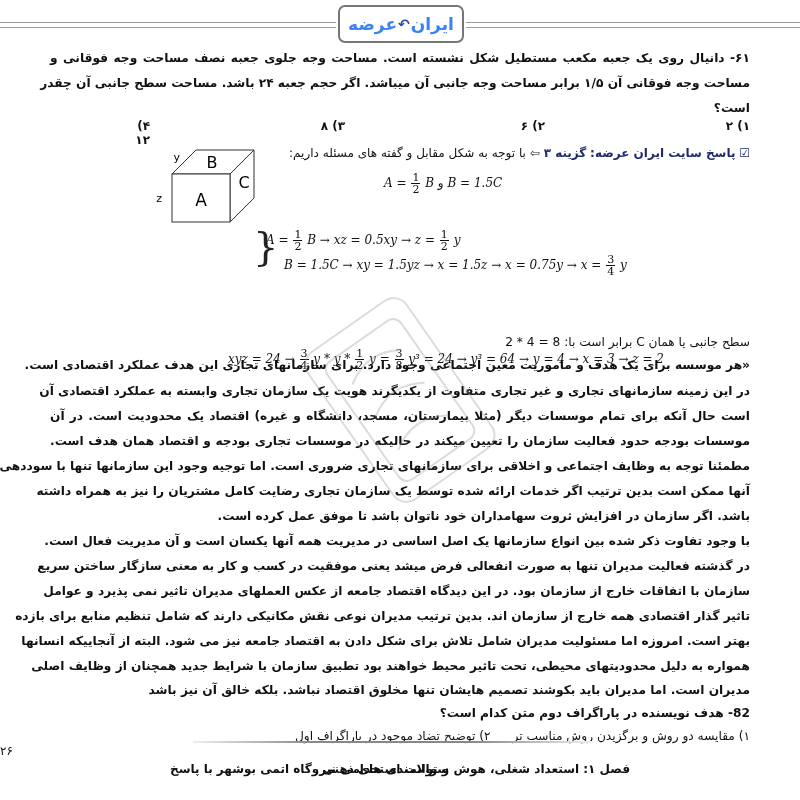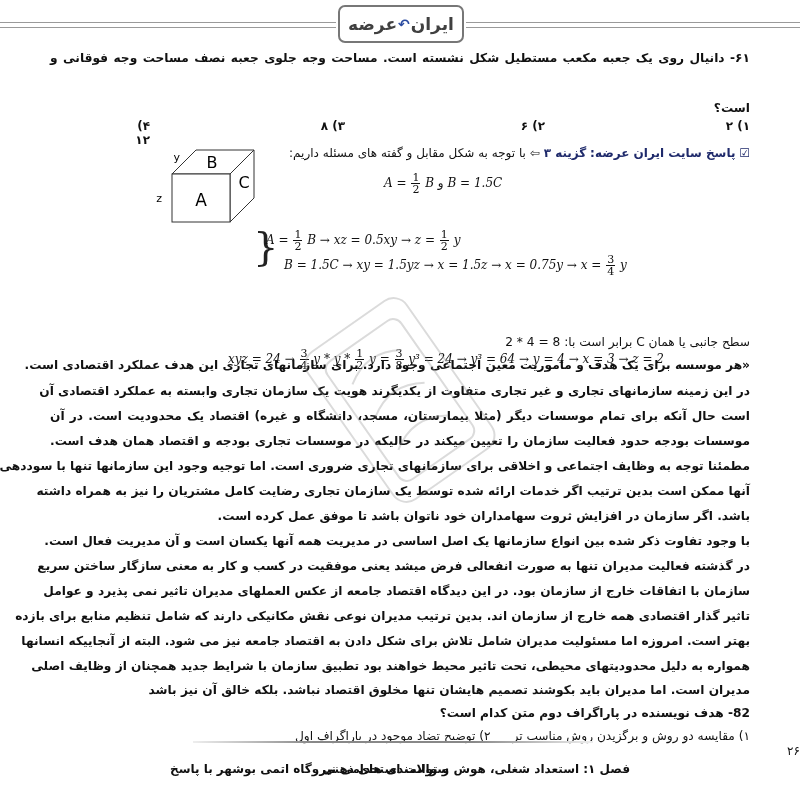--- a/index.html
+++ b/index.html
@@ -18,21 +18,21 @@
     border-top: 1px solid #9a9a9a; border-bottom: 1px solid #9a9a9a;
   }
   .logo-box {
     position: absolute; top: 5px; left: 338px; width: 122px; height: 34px;
     background: #fff; border: 2px solid #777; border-radius: 7px;
     display: flex; align-items: center; justify-content: center;
     box-shadow: 0 0 0 2px #fff;
   }
   .logo-text {
     font-family: "DejaVu Sans", sans-serif; font-weight: bold; font-size: 17px;
-    color: #404040; direction: rtl;
+    color: #3b82f6; direction: rtl;
   }
   .logo-swoosh { color: #2a4aa0; font-weight: bold; font-size: 14px; margin: 0 1px; }
 
   .line {
     position: absolute; right: 50px; left: 50px;
     font-size: 12.2px; font-weight: bold; line-height: 20px; white-space: nowrap;
     text-align: justify; text-align-last: justify;
   }
   .line.normal { font-weight: normal; }
   .line.left-open { text-align-last: right; }
@@ -66,21 +66,21 @@
   .watermark {
     position: absolute; left: 300px; top: 270px; width: 200px; height: 260px;
     opacity: 0.35; pointer-events: none;
   }
 
   .footer-line {
     position: absolute; top: 741px; left: 193px; width: 400px; height: 2px;
     background: linear-gradient(to right, #eee, #888 30%, #888 70%, #eee);
   }
   .page-number {
-    position: absolute; top: 744px; left: 0; right: 0; text-align: right; font-size: 12px; direction: rtl;
+    position: absolute; top: 744px; left: 0; right: 0; text-align: left; font-size: 12px; direction: rtl;
   }
   .footer-right {
     position: absolute; top: 762px; right: 170px; font-size: 12px; font-weight: bold; white-space: nowrap;
   }
   .footer-left {
     position: absolute; top: 762px; left: 170px; font-size: 12px; font-weight: bold; white-space: nowrap; direction: rtl;
   }
 </style>
 </head>
 <body>
@@ -88,20 +88,21 @@
 <div class="page">
 
   <div class="header-line"></div>
   <div class="logo-box">
     <span class="logo-text">ایران</span>
     <span class="logo-swoosh">↶</span>
     <span class="logo-text">عرضه</span>
   </div>
 
   <div class="line" style="top:48px;">۶۱- دانیال روی یک جعبه مکعب مستطیل شکل نشسته است. مساحت وجه جلوی جعبه نصف مساحت وجه فوقانی و</div>
+  <div class="line" style="top:73px;">مساحت وجه فوقانی آن ۱/۵ برابر مساحت وجه جانبی آن میباشد. اگر حجم جعبه ۲۴ باشد. مساحت سطح جانبی آن چقدر</div>
   <div class="line left-open" style="top:98px;">است؟</div>
 
   <div class="options">
     <span style="right:0;">۱) ۲</span>
     <span style="right:205px;">۲) ۶</span>
     <span style="right:405px;">۳) ۸</span>
     <span style="right:600px;">۴) ۱۲</span>
   </div>
 
   <div class="answer-head">

